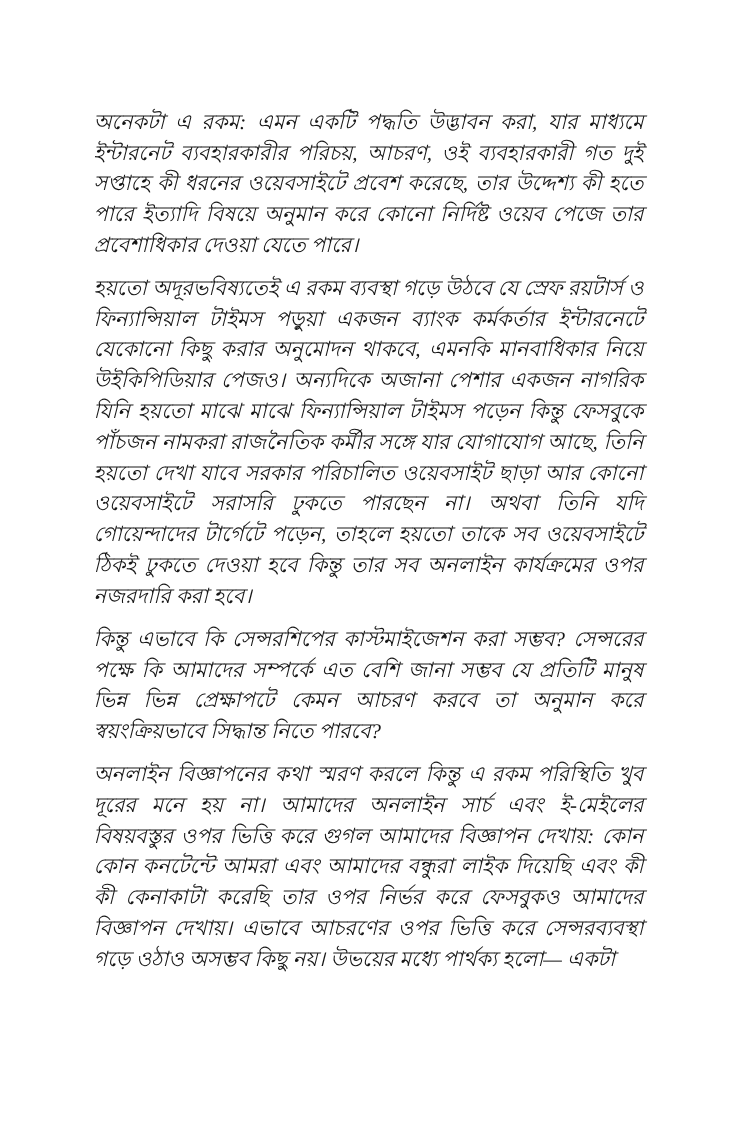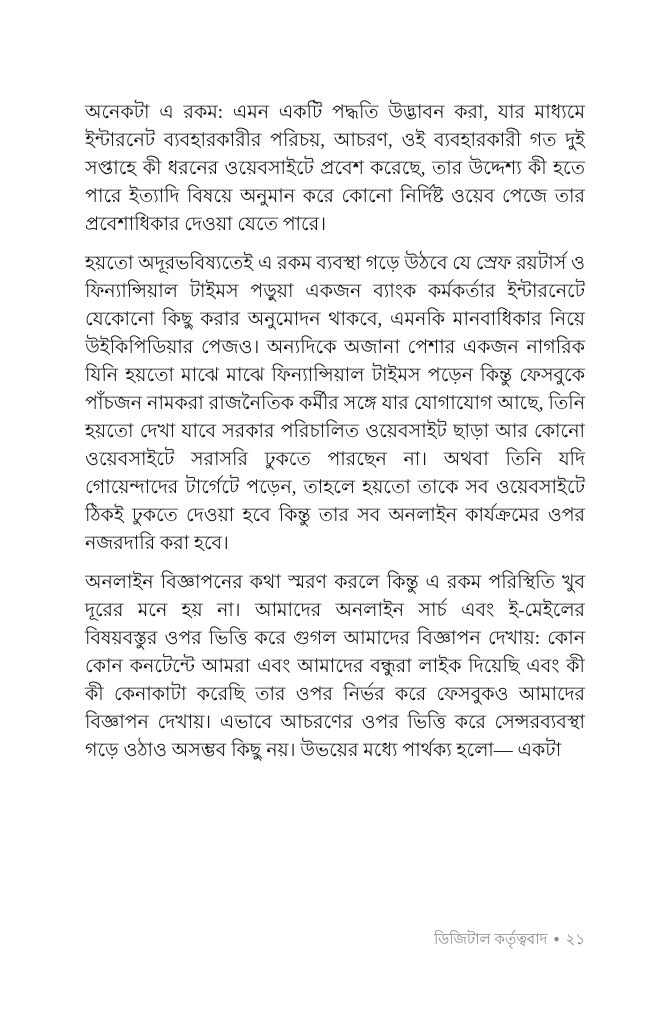--- a/index.html
+++ b/index.html
@@ -12,20 +12,21 @@
     background: #ffffff;
     position: relative;
     overflow: hidden;
     font-family: "Liberation Serif", "DejaVu Serif", serif;
     color: #161616;
   }
   .page {
     position: absolute;
     inset: 0;
     background: #ffffff;
+    font-style: italic;
   }
   .text-block {
     position: absolute;
     left: 85px;
     top: 98px;
     width: 500px;
     font-size: 19px;
     line-height: 28px;
     text-align: justify;
     text-justify: inter-word;
@@ -64,21 +65,19 @@
 <body>
 
 <div class="page">
 
   <main class="text-block">
     <p>অনেকটা এ রকম: এমন একটি পদ্ধতি উদ্ভাবন করা, যার মাধ্যমে ইন্টারনেট ব্যবহারকারীর পরিচয়, আচরণ, ওই ব্যবহারকারী গত দুই সপ্তাহে কী ধরনের ওয়েবসাইটে প্রবেশ করেছে, তার উদ্দেশ্য কী হতে পারে ইত্যাদি বিষয়ে অনুমান করে কোনো নির্দিষ্ট ওয়েব পেজে তার প্রবেশাধিকার দেওয়া যেতে পারে।</p>
 
     <p>হয়তো অদূরভবিষ্যতেই এ রকম ব্যবস্থা গড়ে উঠবে যে স্রেফ রয়টার্স ও ফিন্যান্সিয়াল টাইমস পড়ুয়া একজন ব্যাংক কর্মকর্তার ইন্টারনেটে যেকোনো কিছু করার অনুমোদন থাকবে, এমনকি মানবাধিকার নিয়ে উইকিপিডিয়ার পেজও। অন্যদিকে অজানা পেশার একজন নাগরিক যিনি হয়তো মাঝে মাঝে ফিন্যান্সিয়াল টাইমস পড়েন কিন্তু ফেসবুকে পাঁচজন নামকরা রাজনৈতিক কর্মীর সঙ্গে যার যোগাযোগ আছে, তিনি হয়তো দেখা যাবে সরকার পরিচালিত ওয়েবসাইট ছাড়া আর কোনো ওয়েবসাইটে সরাসরি ঢুকতে পারছেন না। অথবা তিনি যদি গোয়েন্দাদের টার্গেটে পড়েন, তাহলে হয়তো তাকে সব ওয়েবসাইটে ঠিকই ঢুকতে দেওয়া হবে কিন্তু তার সব অনলাইন কার্যক্রমের ওপর নজরদারি করা হবে।</p>
 
 
+    <p>কিন্তু এভাবে কি সেন্সরশিপের কাস্টমাইজেশন করা সম্ভব? সেন্সরের পক্ষে কি আমাদের সম্পর্কে এত বেশি জানা সম্ভব যে প্রতিটি মানুষ ভিন্ন ভিন্ন প্রেক্ষাপটে কেমন আচরণ করবে তা অনুমান করে স্বয়ংক্রিয়ভাবে সিদ্ধান্ত নিতে পারবে?</p>
 
     <p>অনলাইন বিজ্ঞাপনের কথা স্মরণ করলে কিন্তু এ রকম পরিস্থিতি খুব দূরের মনে হয় না। আমাদের অনলাইন সার্চ এবং ই-মেইলের বিষয়বস্তুর ওপর ভিত্তি করে গুগল আমাদের বিজ্ঞাপন দেখায়: কোন কোন কনটেন্টে আমরা এবং আমাদের বন্ধুরা লাইক দিয়েছি এবং কী কী কেনাকাটা করেছি তার ওপর নির্ভর করে ফেসবুকও আমাদের বিজ্ঞাপন দেখায়। এভাবে আচরণের ওপর ভিত্তি করে সেন্সরব্যবস্থা গড়ে ওঠাও অসম্ভব কিছু নয়। উভয়ের মধ্যে পার্থক্য হলো— একটা</p>
   </main>
 
-  <footer class="page-footer">
-    <span>ডিজিটাল কর্তৃত্ববাদ</span><span class="sep">●</span><span>২১</span>
-  </footer>
 
 </div>
 
 </body></html>

